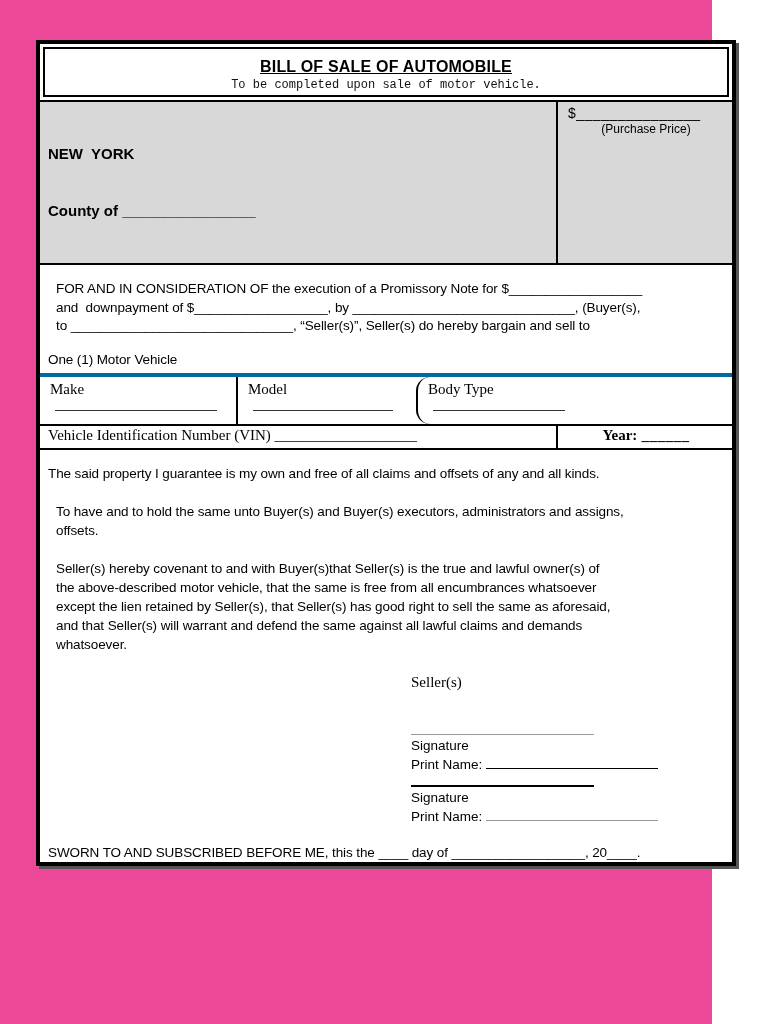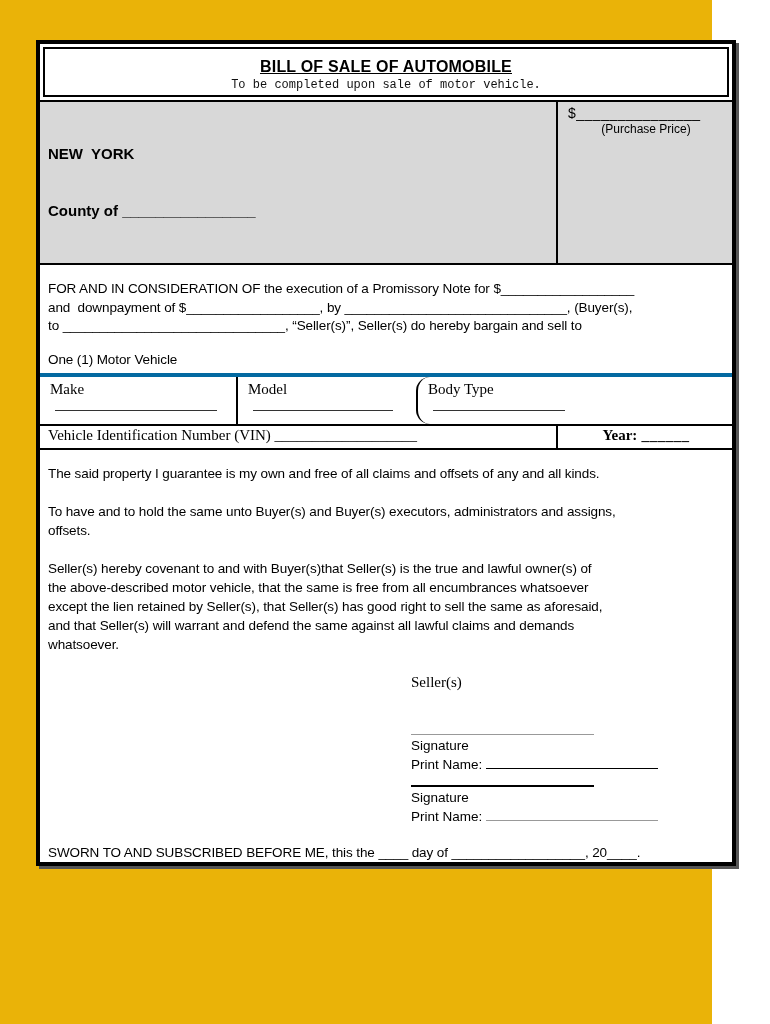--- a/index.html
+++ b/index.html
@@ -1,18 +1,18 @@
 <!DOCTYPE html>
 <html><head>
 <meta charset="utf-8">
 <style>
   * { margin:0; padding:0; box-sizing:border-box; }
   html,body { background:#ffffff; }
   .page {
-    position:relative; width:712px; height:1024px; background:#eab308;
+    position:relative; width:712px; height:1024px; background:#ec4899;
     font-family:"Liberation Sans", sans-serif; color:#000;
   }
   .doc {
     position:absolute; left:36px; top:40px; width:700px; height:826px;
     border:4px solid #000; background:#fff;
     box-shadow:3px 3px 0 #555;
     display:flex; flex-direction:column; overflow:hidden;
   }
 
   
@@ -39,21 +39,21 @@
   }
   .price-cell {
     width:176px; border-left:2px solid #000; padding:3px 8px 2px 10px;
     font-size:14px;
   }
   .price-line { white-space:pre; letter-spacing:.5px; }
   .price-caption { text-align:center; font-size:12px; margin-top:1px; }
 
   
   .intro-cell { padding:15px 8px 4px 8px; font-size:13.5px; line-height:18.5px; }
-  .intro-cell .line, .para .line { white-space:pre; letter-spacing:-.1px; }
+  .intro-cell .line, .para .line { white-space:pre; letter-spacing:-.1px;margin-left:8px; }
   .vehicle-heading { margin-top:15px; white-space:pre; letter-spacing:-.1px; }
 
   
   .veh-row {
     display:flex; border-top:4px solid #0369a1; height:53px;
     font-family:"Liberation Serif", serif; font-size:15px;
   }
   .veh-cell { padding:4px 0 0 10px; }
   .veh-make { width:196px; }
   .veh-model { width:180px; border-left:2px solid #000; }

